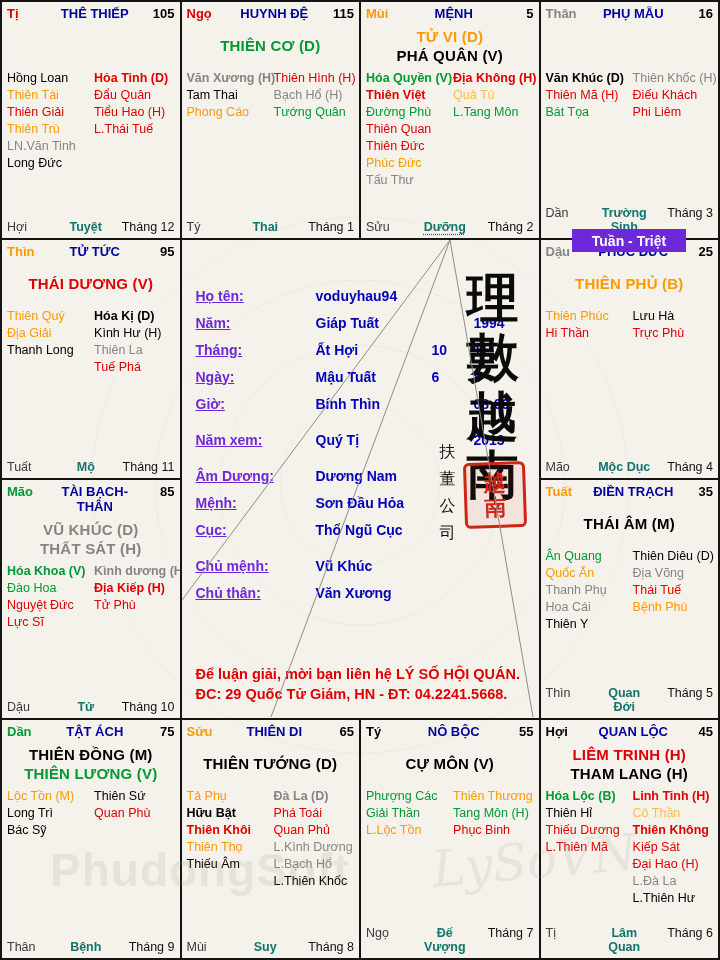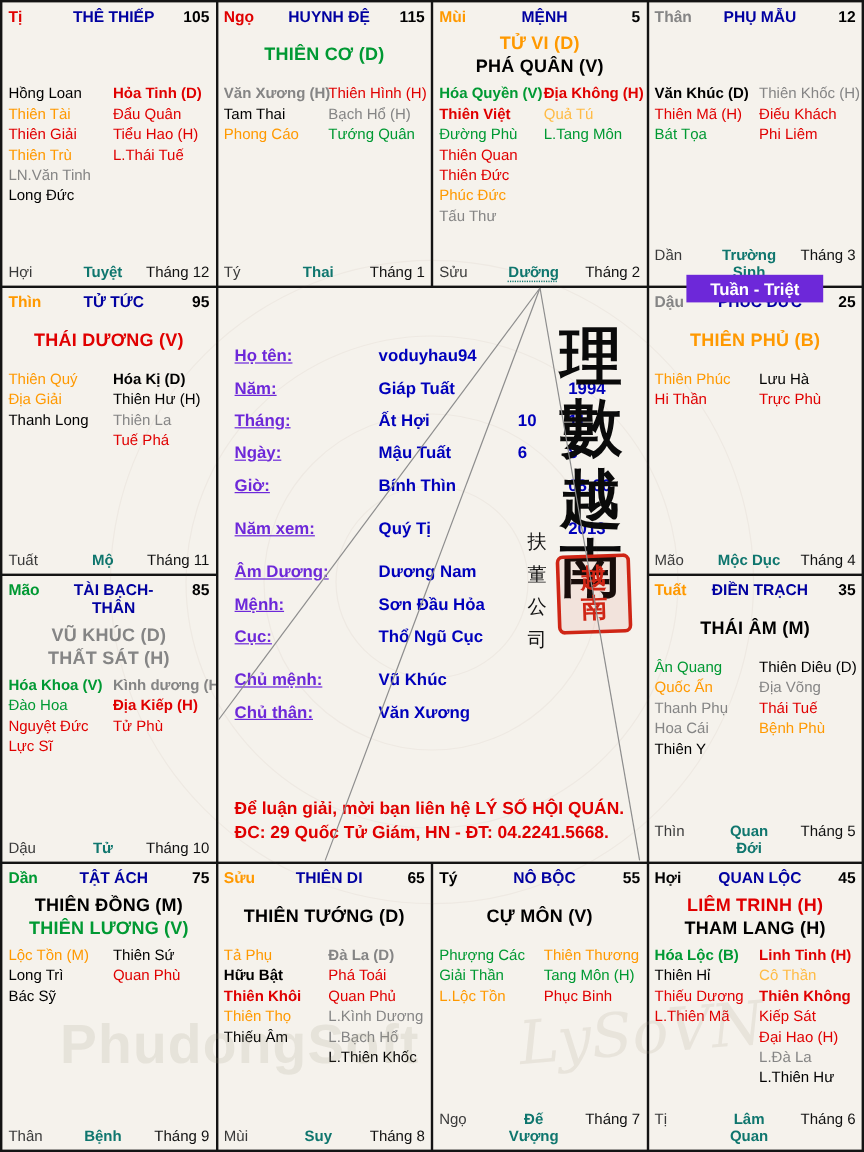--- a/index.html
+++ b/index.html
@@ -258,21 +258,21 @@
       <span class="f-branch">Sửu</span>
       <span class="f-stage u-dot">Dưỡng</span>
       <span class="f-month">Tháng 2</span>
     </div>
   </div>
 
   <div class="palace r0c3">
     <div class="p-header">
       <span class="p-branch c-gray">Thân</span>
       <span class="p-name">PHỤ MẪU</span>
-      <span class="p-number">12</span>
+      <span class="p-number">16</span>
     </div>
     <div class="p-main"></div>
     <div class="p-stars">
       <div class="p-col p-col-left">
             <div class="star c-black bold">Văn Khúc (D)</div>
             <div class="star c-red">Thiên Mã (H)</div>
             <div class="star c-green">Bát Tọa</div>
           </div>
       <div class="p-col">
             <div class="star c-gray">Thiên Khốc (H)</div>
@@ -297,21 +297,21 @@
           <div class="main-star c-red">THÁI DƯƠNG (V)</div>
         </div>
     <div class="p-stars">
       <div class="p-col p-col-left">
             <div class="star c-orange">Thiên Quý</div>
             <div class="star c-orange">Địa Giải</div>
             <div class="star c-black">Thanh Long</div>
           </div>
       <div class="p-col">
             <div class="star c-black bold">Hóa Kị (D)</div>
-            <div class="star c-black">Thiên Hư (H)</div>
+            <div class="star c-black">Kình Hư (H)</div>
             <div class="star c-gray">Thiên La</div>
             <div class="star c-red">Tuế Phá</div>
           </div>
     </div>
     <div class="p-footer">
       <span class="f-branch">Tuất</span>
       <span class="f-stage">Mộ</span>
       <span class="f-month">Tháng 11</span>
     </div>
   </div>

